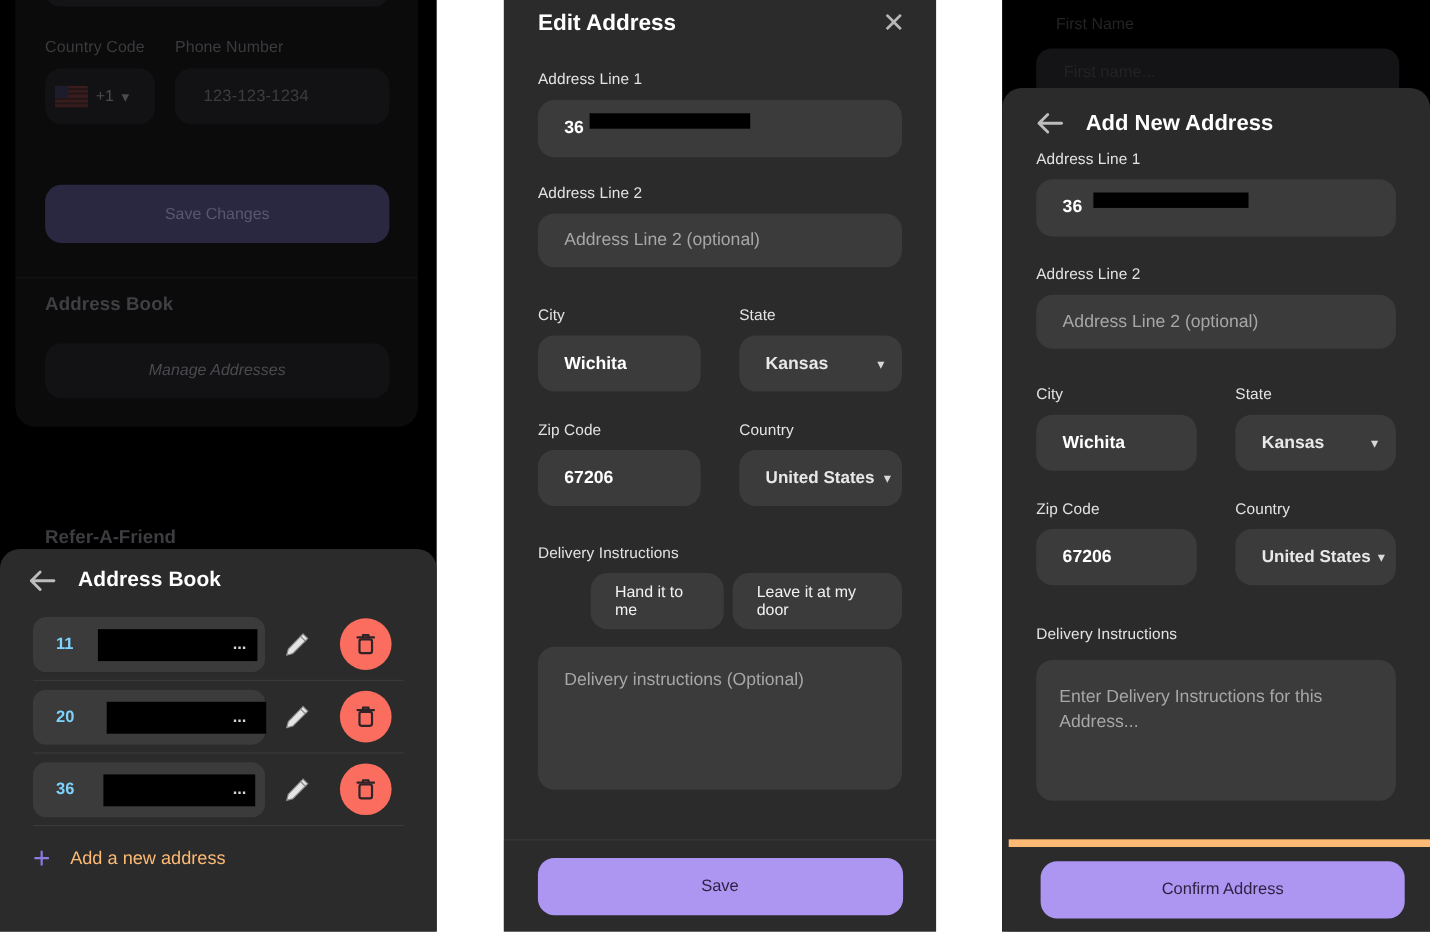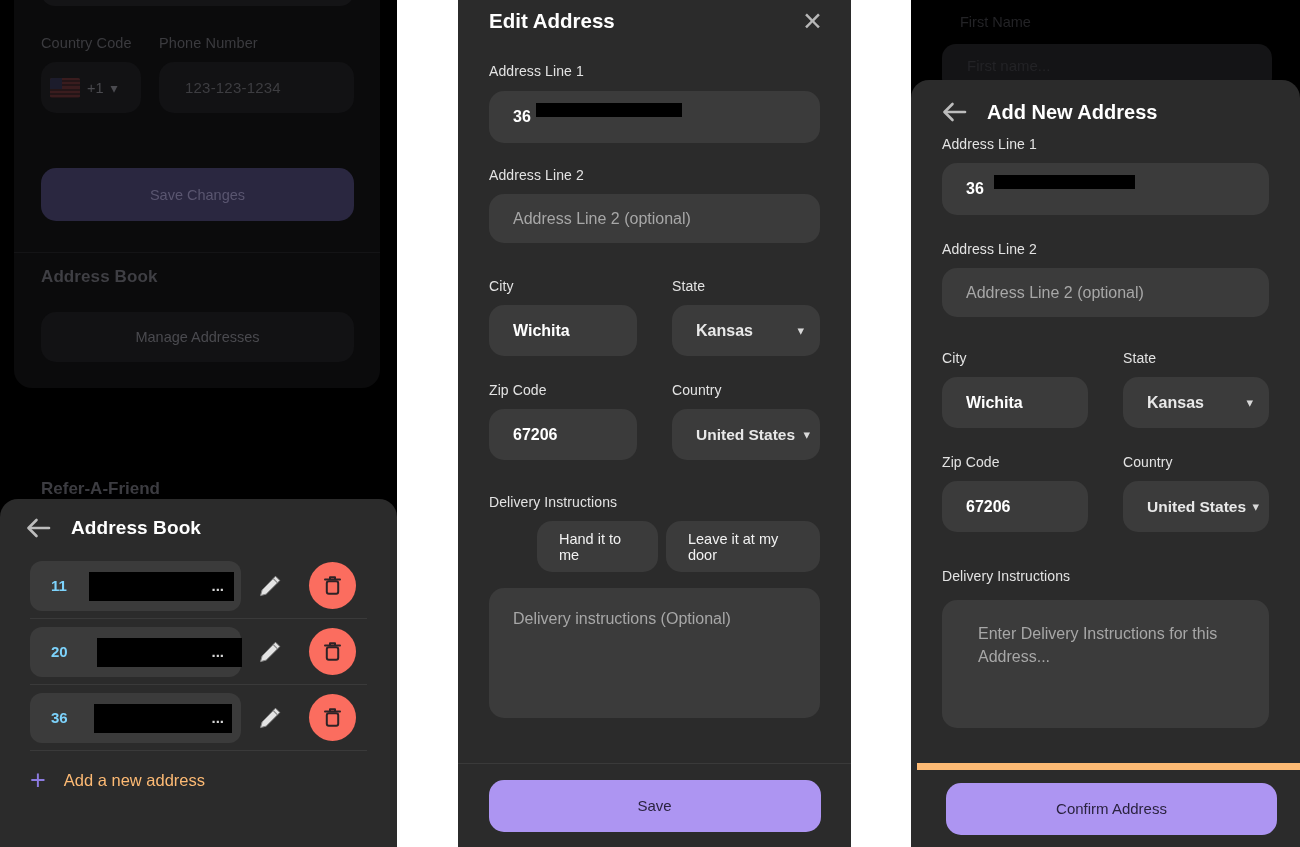--- a/index.html
+++ b/index.html
@@ -64,21 +64,21 @@
     background: #141416;
   }
   .addrbook-title {
     position: absolute; left: 41px; top: 267px;
     color: #3f3f44; font-size: 17px; font-weight: 700; letter-spacing: .1px;
   }
   .manage-btn {
     position: absolute; left: 41px; top: 312px; width: 313px; height: 50px;
     background: #121214; border-radius: 15px;
     display: flex; align-items: center; justify-content: center;
-    color: #4a4a4f; font-size: 14.5px;
+    color: #4a4a4f; font-size: 14.5px; font-style: italic;
   }
   .refer-title {
     position: absolute; left: 41px; top: 479px;
     color: #3c3c41; font-size: 17px; font-weight: 700;
   }
 
   
   .sheet-left {
     position: absolute; left: 0px; top: 499px; width: 397px; height: 348px;
     background: #2b2b2b; border-radius: 18px 18px 0 0; overflow: hidden;
@@ -196,21 +196,21 @@
   .r-body { padding: 0 31px; }
   .r-l1-label { margin-top: 12px; }
   .r-l1-box { margin-top: 11px; height: 52px; position: relative; }
   .r-l2-label { margin-top: 26px; }
   .r-l2-box { margin-top: 11px; height: 49px; }
   .r-row1 { margin-top: 33px; }
   .r-row2 { margin-top: 26px; }
   .r-di-label { margin-top: 36px; }
   .r-di-area {
     margin-top: 16px; background: #3b3b3b; border-radius: 15px; height: 128px;
-    padding: 22px 26px 0 36px; color: #a7a7a7; font-size: 16px; line-height: 1.45;
+    padding: 22px 26px 0 21px; color: #a7a7a7; font-size: 16px; line-height: 1.45;
   }
   .footer-bar-r {
     position: absolute; left: 6px; bottom: 0; width: 100%; height: 84px;
     background: #2b2b2b; border-top: 7px solid #fdba74;
     display: flex; align-items: center; justify-content: center;
   }
   .primary-btn-r {
     width: 331px; height: 52px; background: #ad95f2; border-radius: 15px;
     display: flex; align-items: center; justify-content: center;
     color: #2b2340; font-size: 15px;

